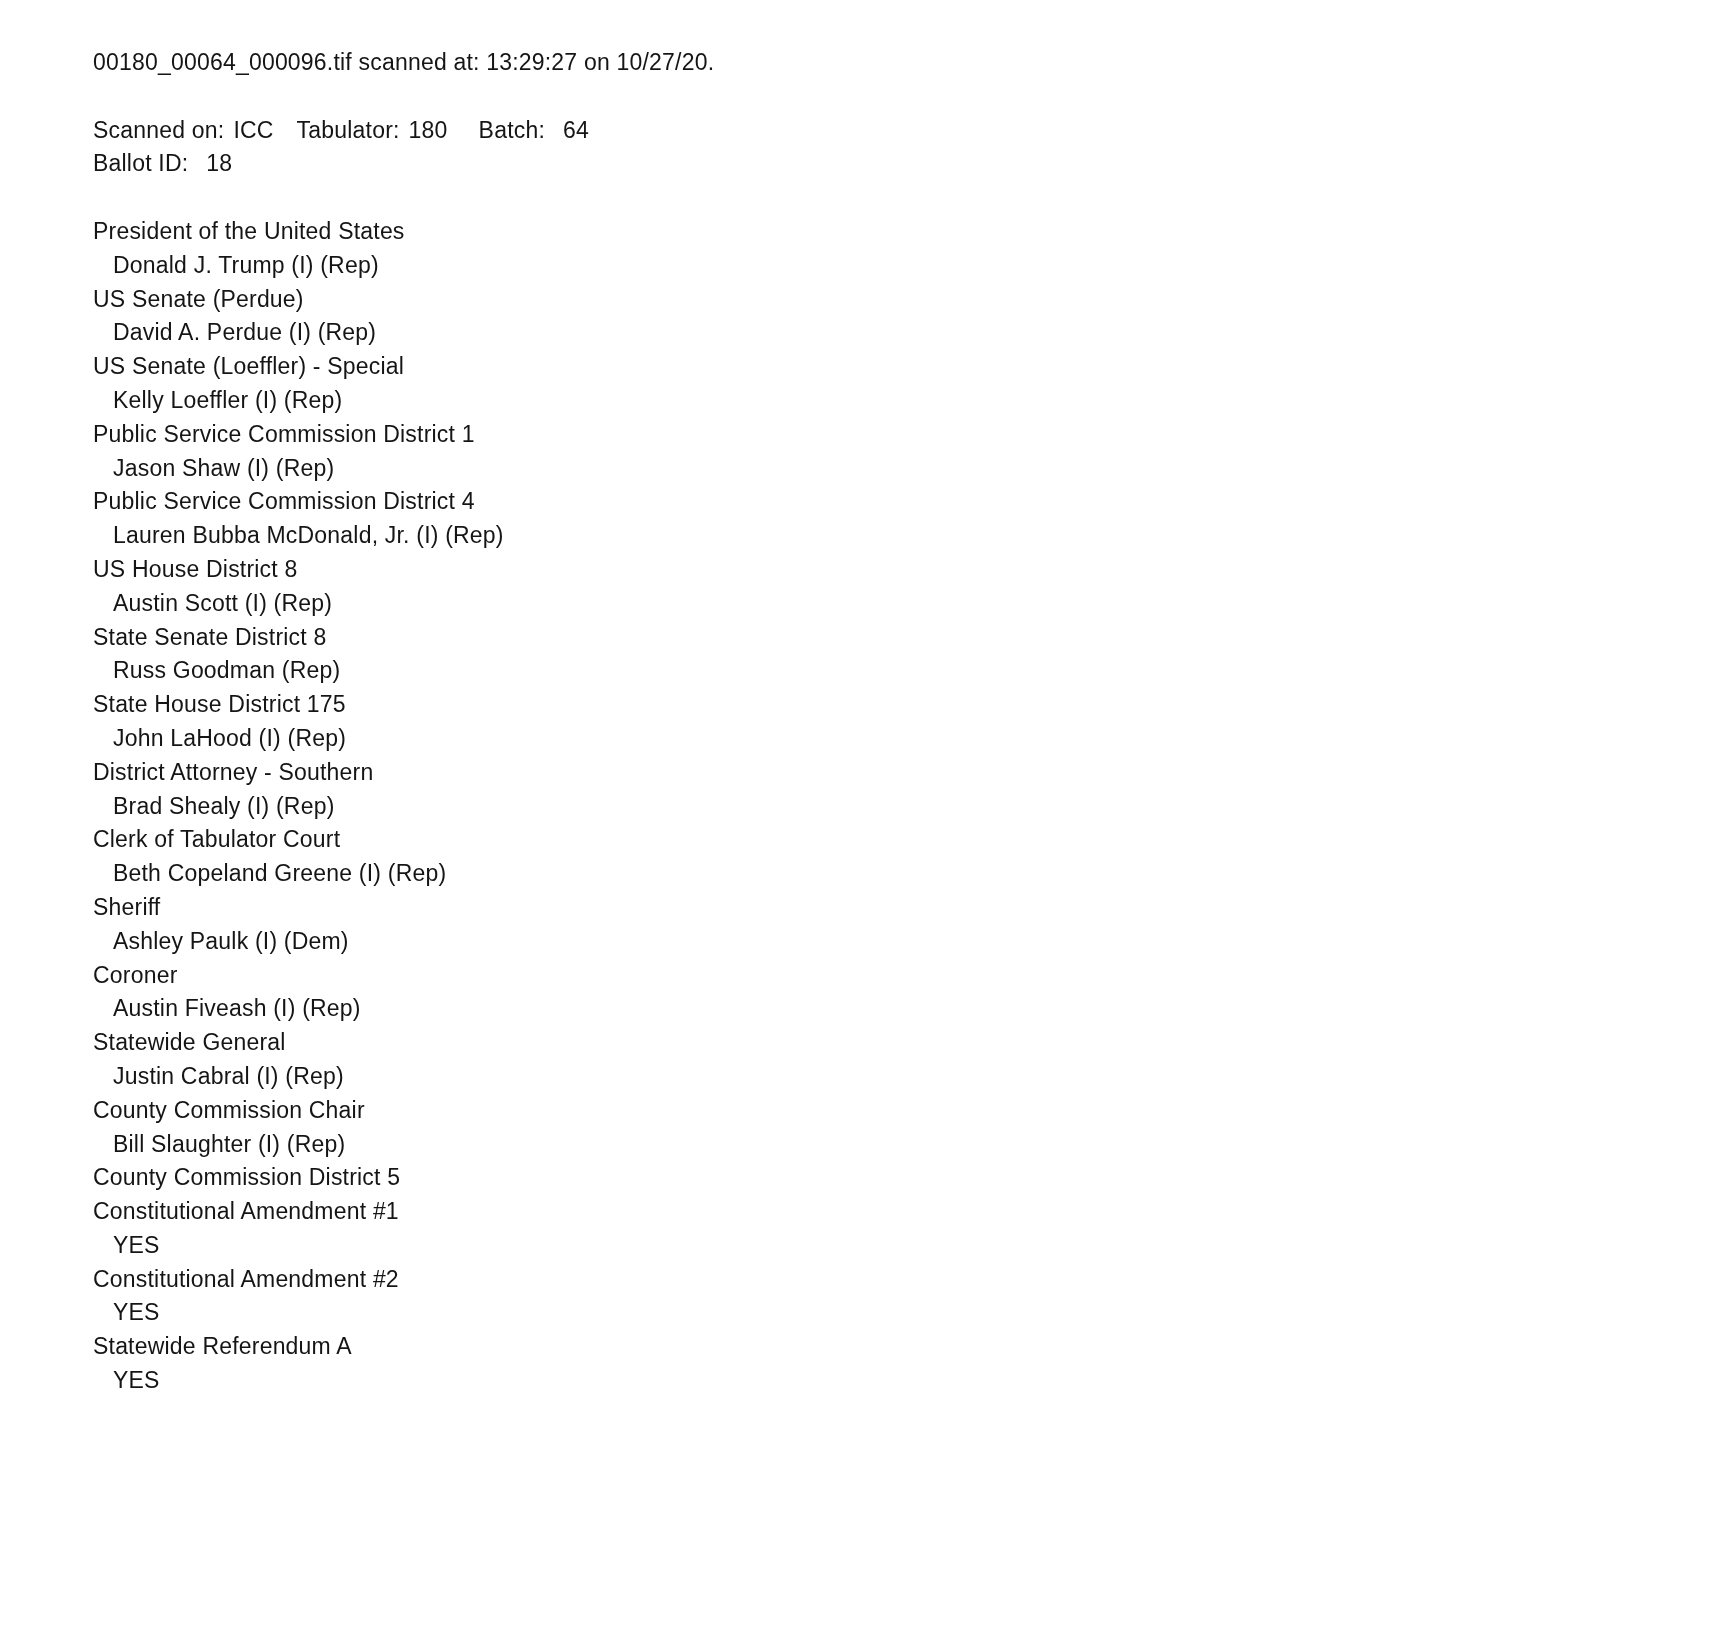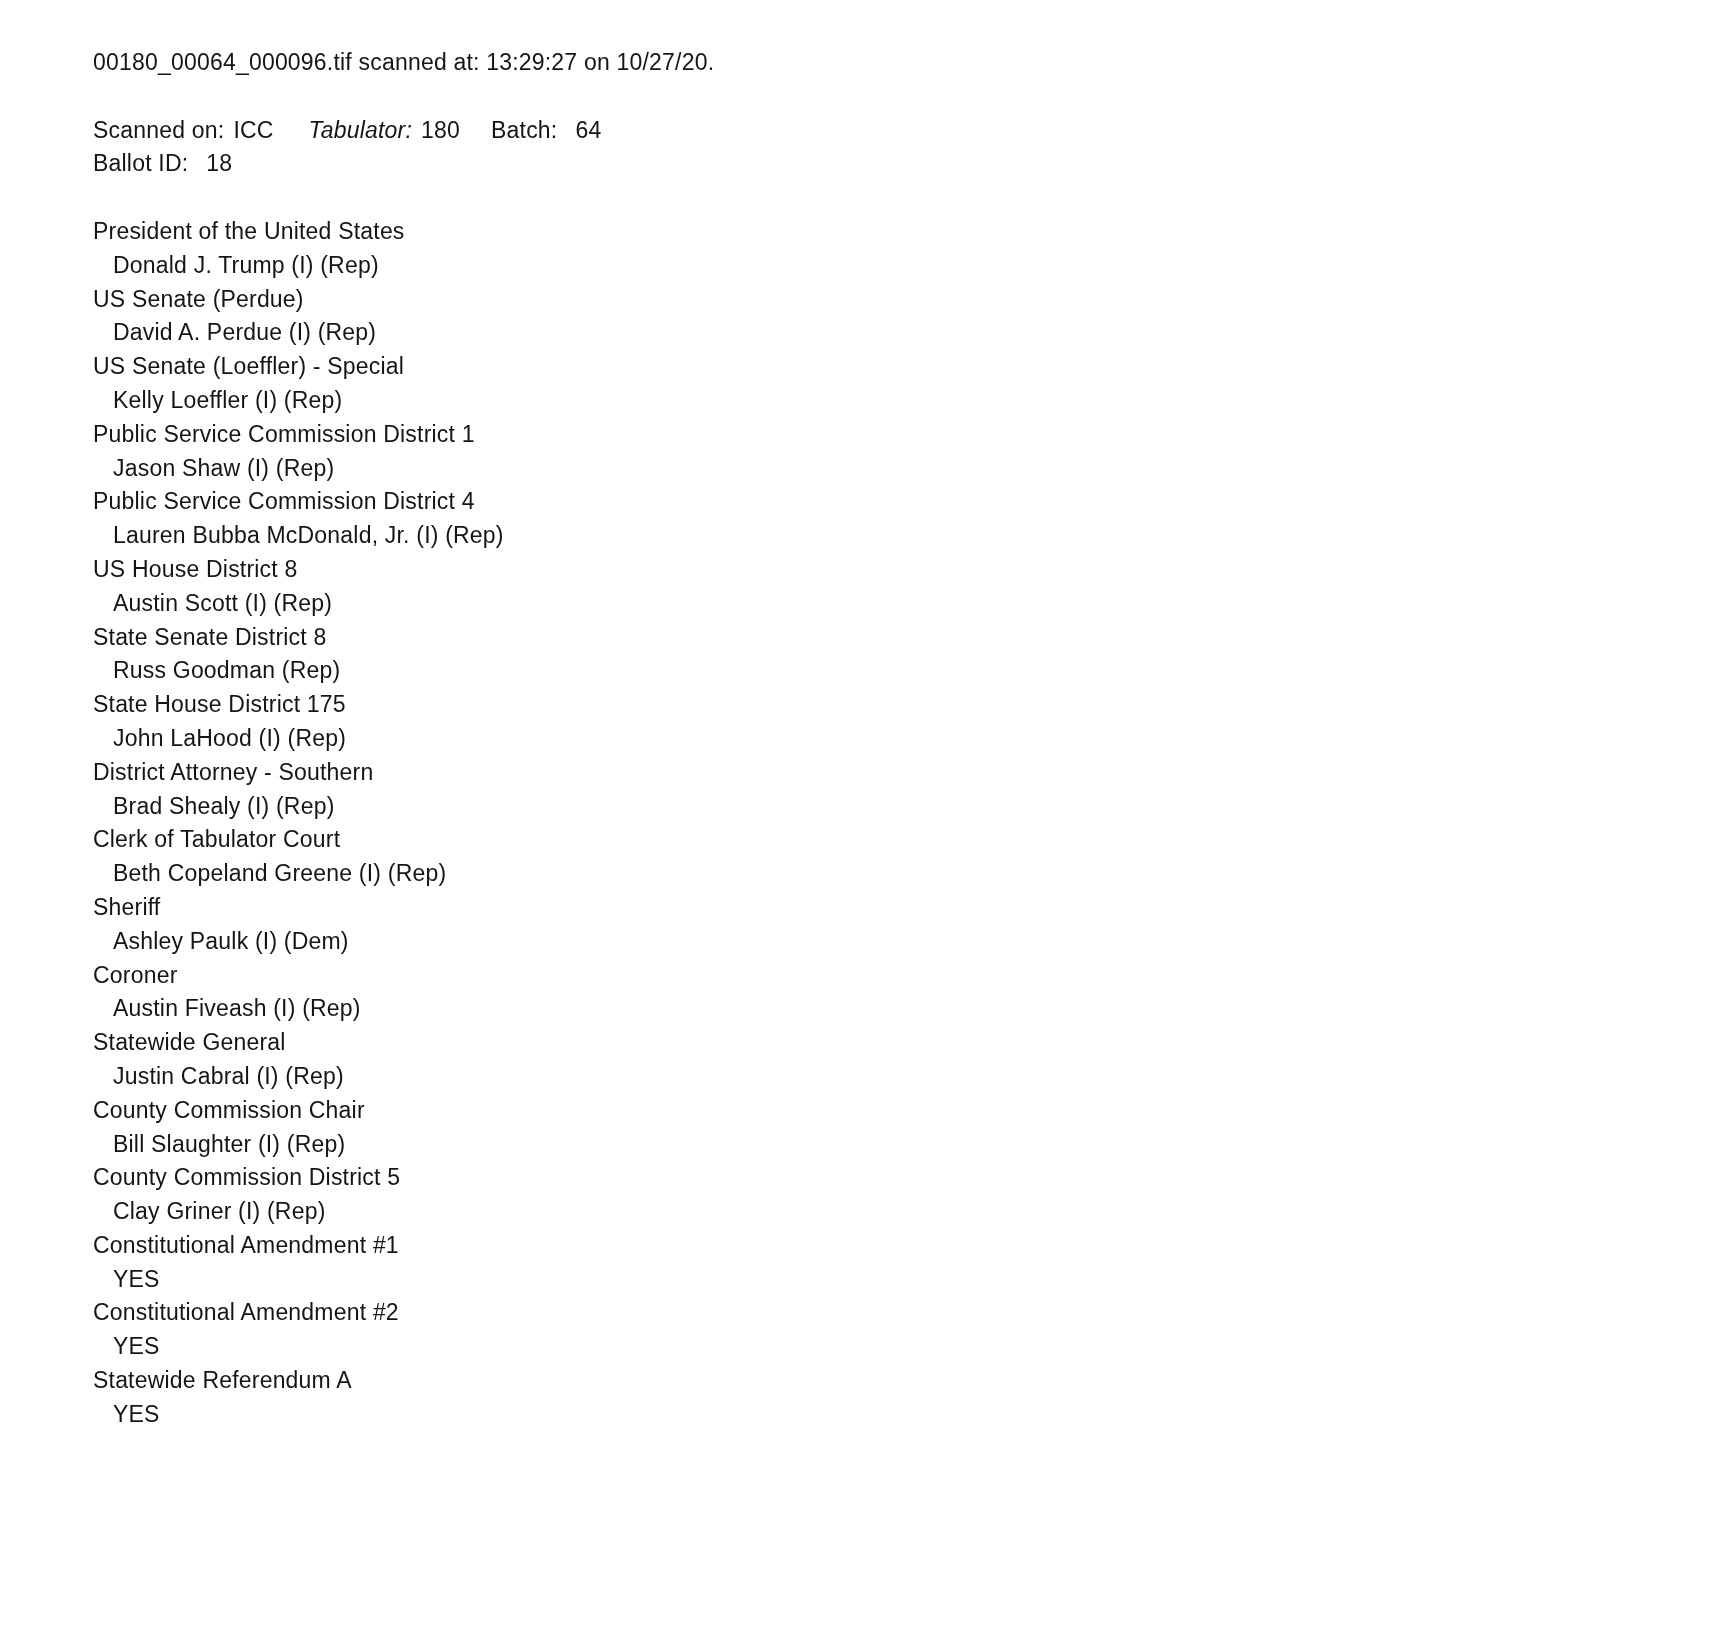--- a/index.html
+++ b/index.html
@@ -27,21 +27,21 @@
   .line {
     white-space: nowrap;
     height: 33.8px;
   }
   .spacer {
     height: 33.8px;
   }
   .contest-selection {
     padding-left: 20px;
   }
-  .gap-md { margin-left: 35px; font-style: italic; }
+  .gap-md { margin-left: 23px; }
   .gap-lg { margin-left: 31px; }
   .val    { margin-left: 9px;  }
   .val-wide { margin-left: 18px; }
 </style>
 </head>
 <body>
 
 <div class="page">
 
   <div class="line">00180_00064_000096.tif scanned at: 13:29:27 on 10/27/20.</div>
@@ -127,21 +127,20 @@
     <div class="line contest-selection">Justin Cabral (I) (Rep)</div>
   </div>
 
   <div>
     <div class="line contest-title">County Commission Chair</div>
     <div class="line contest-selection">Bill Slaughter (I) (Rep)</div>
   </div>
 
   <div>
     <div class="line contest-title">County Commission District 5</div>
-    <div class="line contest-selection">Clay Griner (I) (Rep)</div>
   </div>
 
   <div>
     <div class="line contest-title">Constitutional Amendment #1</div>
     <div class="line contest-selection">YES</div>
   </div>
 
   <div>
     <div class="line contest-title">Constitutional Amendment #2</div>
     <div class="line contest-selection">YES</div>

